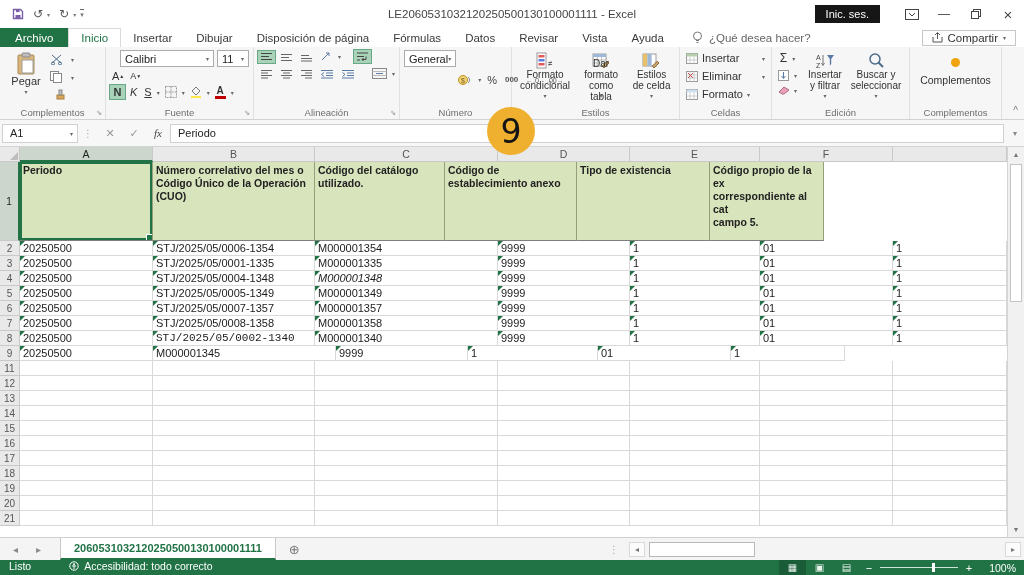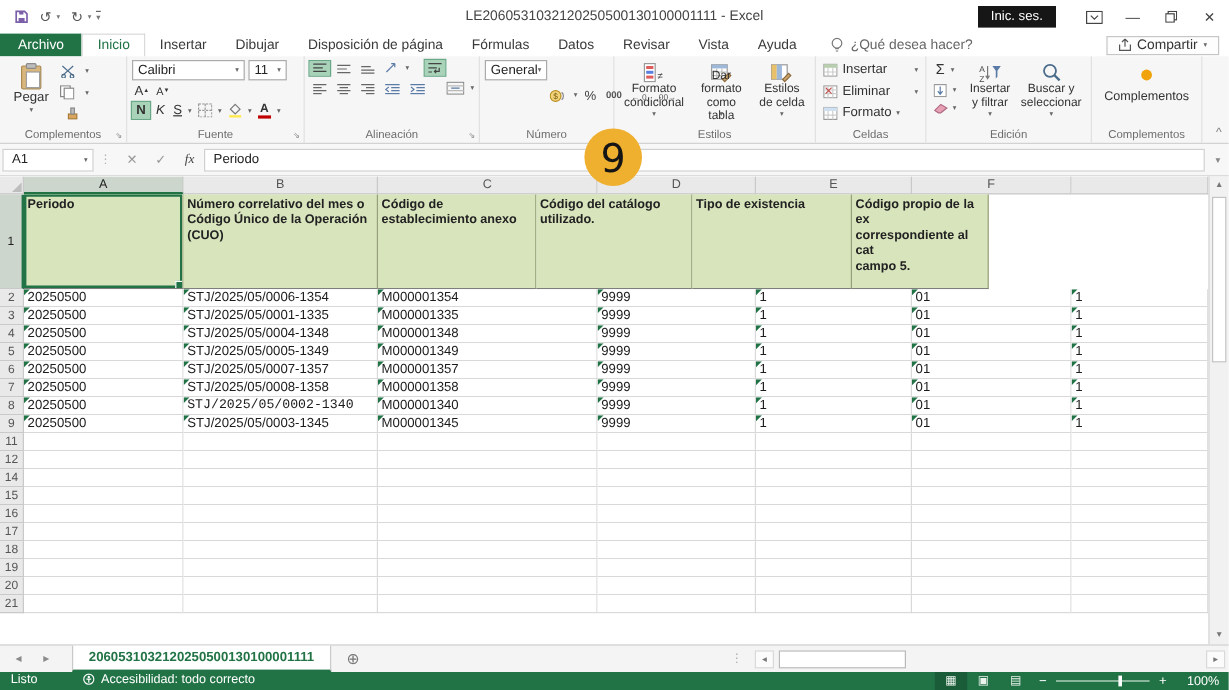--- a/index.html
+++ b/index.html
@@ -204,21 +204,21 @@
             <rect x="1" y="6" width="7" height="4" fill="#d9a75c" stroke="#a87c3a"></rect>
             <rect x="3" y="1" width="3" height="5" fill="#bdbdbd" stroke="#8b8b8b"></rect>
           </svg>
         </span>
     </div>
     <span class="glabel">Complementos</span>
     <span class="launcher">⇘</span>
   </div>
 
   <div class="rgroup" style="width:148px;flex-direction:column;">
-    <div style="display:flex;gap:3px;">
+    <div style="display:flex;gap:3px;justify-content:flex-end;">
       <span class="select" style="width:94px;">
           <span>Calibri</span>
           <span class="caret">▾</span>
         </span>
       <span class="select" style="width:32px;">
           <span>11</span>
           <span class="caret">▾</span>
         </span>
     </div>
     <div style="display:flex;gap:2px;margin-top:2px;align-items:center;">
@@ -495,22 +495,22 @@
       <div class="ch" style="width: 183px;">C</div>
       <div class="ch" style="width: 132px;">D</div>
       <div class="ch" style="width: 130px;">E</div>
       <div class="ch" style="width: 133px;">F</div>
       <div class="ch" style="width: 114px;"></div>
     </div>
     <div class="grid-row" style="height: 79px;">
       <div class="rh sel">1</div>
       <div class="hc a1sel" style="width: 133px;">Periodo</div>
       <div class="hc" style="width: 162px;">Número correlativo del mes o Código Único de la Operación (CUO)</div>
+      <div class="hc" style="width: 130px;">Código del catálogo utilizado.</div>
       <div class="hc" style="width: 132px;">Código de establecimiento anexo</div>
-      <div class="hc" style="width: 130px;">Código del catálogo utilizado.</div>
       <div class="hc" style="width: 133px;">Tipo de existencia</div>
       <div class="hc preline" style="width: 114px;">Código propio de la ex
 correspondiente al cat
 campo 5.</div>
     </div>
     <div class="grid-row" style="height: 15px;">
       <div class="rh">2</div>
       <div class="dc" style="width: 133px;">20250500<span class="tri"></span></div>
       <div class="dc" style="width: 162px;">STJ/2025/05/0006-1354<span class="tri"></span></div>
       <div class="dc" style="width: 183px;">M000001354<span class="tri"></span></div>
@@ -526,21 +526,21 @@
       <div class="dc" style="width: 183px;">M000001335<span class="tri"></span></div>
       <div class="dc" style="width: 132px;">9999<span class="tri"></span></div>
       <div class="dc" style="width: 130px;">1<span class="tri"></span></div>
       <div class="dc" style="width: 133px;">01<span class="tri"></span></div>
       <div class="dc" style="width: 114px;">1<span class="tri"></span></div>
     </div>
     <div class="grid-row" style="height: 15px;">
       <div class="rh">4</div>
       <div class="dc" style="width: 133px;">20250500<span class="tri"></span></div>
       <div class="dc" style="width: 162px;">STJ/2025/05/0004-1348<span class="tri"></span></div>
-      <div class="dc" style="width: 183px;">M000001348<span class="tri"></span></div>
+      <div class="dc" style="width: 183px; font-style: italic;">M000001348<span class="tri"></span></div>
       <div class="dc" style="width: 132px;">9999<span class="tri"></span></div>
       <div class="dc" style="width: 130px;">1<span class="tri"></span></div>
       <div class="dc" style="width: 133px;">01<span class="tri"></span></div>
       <div class="dc" style="width: 114px;">1<span class="tri"></span></div>
     </div>
     <div class="grid-row" style="height: 15px;">
       <div class="rh">5</div>
       <div class="dc" style="width: 133px;">20250500<span class="tri"></span></div>
       <div class="dc" style="width: 162px;">STJ/2025/05/0005-1349<span class="tri"></span></div>
       <div class="dc" style="width: 183px;">M000001349<span class="tri"></span></div>
@@ -575,39 +575,48 @@
       <div class="dc" style="width: 162px; font-family: Liberation Mono, monospace;">STJ/2025/05/0002-1340<span class="tri"></span></div>
       <div class="dc" style="width: 183px;">M000001340<span class="tri"></span></div>
       <div class="dc" style="width: 132px;">9999<span class="tri"></span></div>
       <div class="dc" style="width: 130px;">1<span class="tri"></span></div>
       <div class="dc" style="width: 133px;">01<span class="tri"></span></div>
       <div class="dc" style="width: 114px;">1<span class="tri"></span></div>
     </div>
     <div class="grid-row" style="height: 15px;">
       <div class="rh">9</div>
       <div class="dc" style="width: 133px;">20250500<span class="tri"></span></div>
-      <div class="dc" style="width: 162px;">STJ/2025/05/0003-1345<span class="tri"></span></div>
       <div class="dc" style="width: 183px;">M000001345<span class="tri"></span></div>
       <div class="dc" style="width: 132px;">9999<span class="tri"></span></div>
       <div class="dc" style="width: 130px;">1<span class="tri"></span></div>
       <div class="dc" style="width: 133px;">01<span class="tri"></span></div>
       <div class="dc" style="width: 114px;">1<span class="tri"></span></div>
     </div>
     <div class="grid-row" style="height: 15px;">
       <div class="rh">11</div>
       <div class="dc" style="width: 133px;"></div>
       <div class="dc" style="width: 162px;"></div>
       <div class="dc" style="width: 183px;"></div>
       <div class="dc" style="width: 132px;"></div>
       <div class="dc" style="width: 130px;"></div>
       <div class="dc" style="width: 133px;"></div>
       <div class="dc" style="width: 114px;"></div>
     </div>
     <div class="grid-row" style="height: 15px;">
       <div class="rh">12</div>
+      <div class="dc" style="width: 133px;"></div>
+      <div class="dc" style="width: 162px;"></div>
+      <div class="dc" style="width: 183px;"></div>
+      <div class="dc" style="width: 132px;"></div>
+      <div class="dc" style="width: 130px;"></div>
+      <div class="dc" style="width: 133px;"></div>
+      <div class="dc" style="width: 114px;"></div>
+    </div>
+    <div class="grid-row" style="height: 15px;">
+      <div class="rh">13</div>
       <div class="dc" style="width: 133px;"></div>
       <div class="dc" style="width: 162px;"></div>
       <div class="dc" style="width: 183px;"></div>
       <div class="dc" style="width: 132px;"></div>
       <div class="dc" style="width: 130px;"></div>
       <div class="dc" style="width: 133px;"></div>
       <div class="dc" style="width: 114px;"></div>
     </div>
     <div class="grid-row" style="height: 15px;">
       <div class="rh">14</div>

